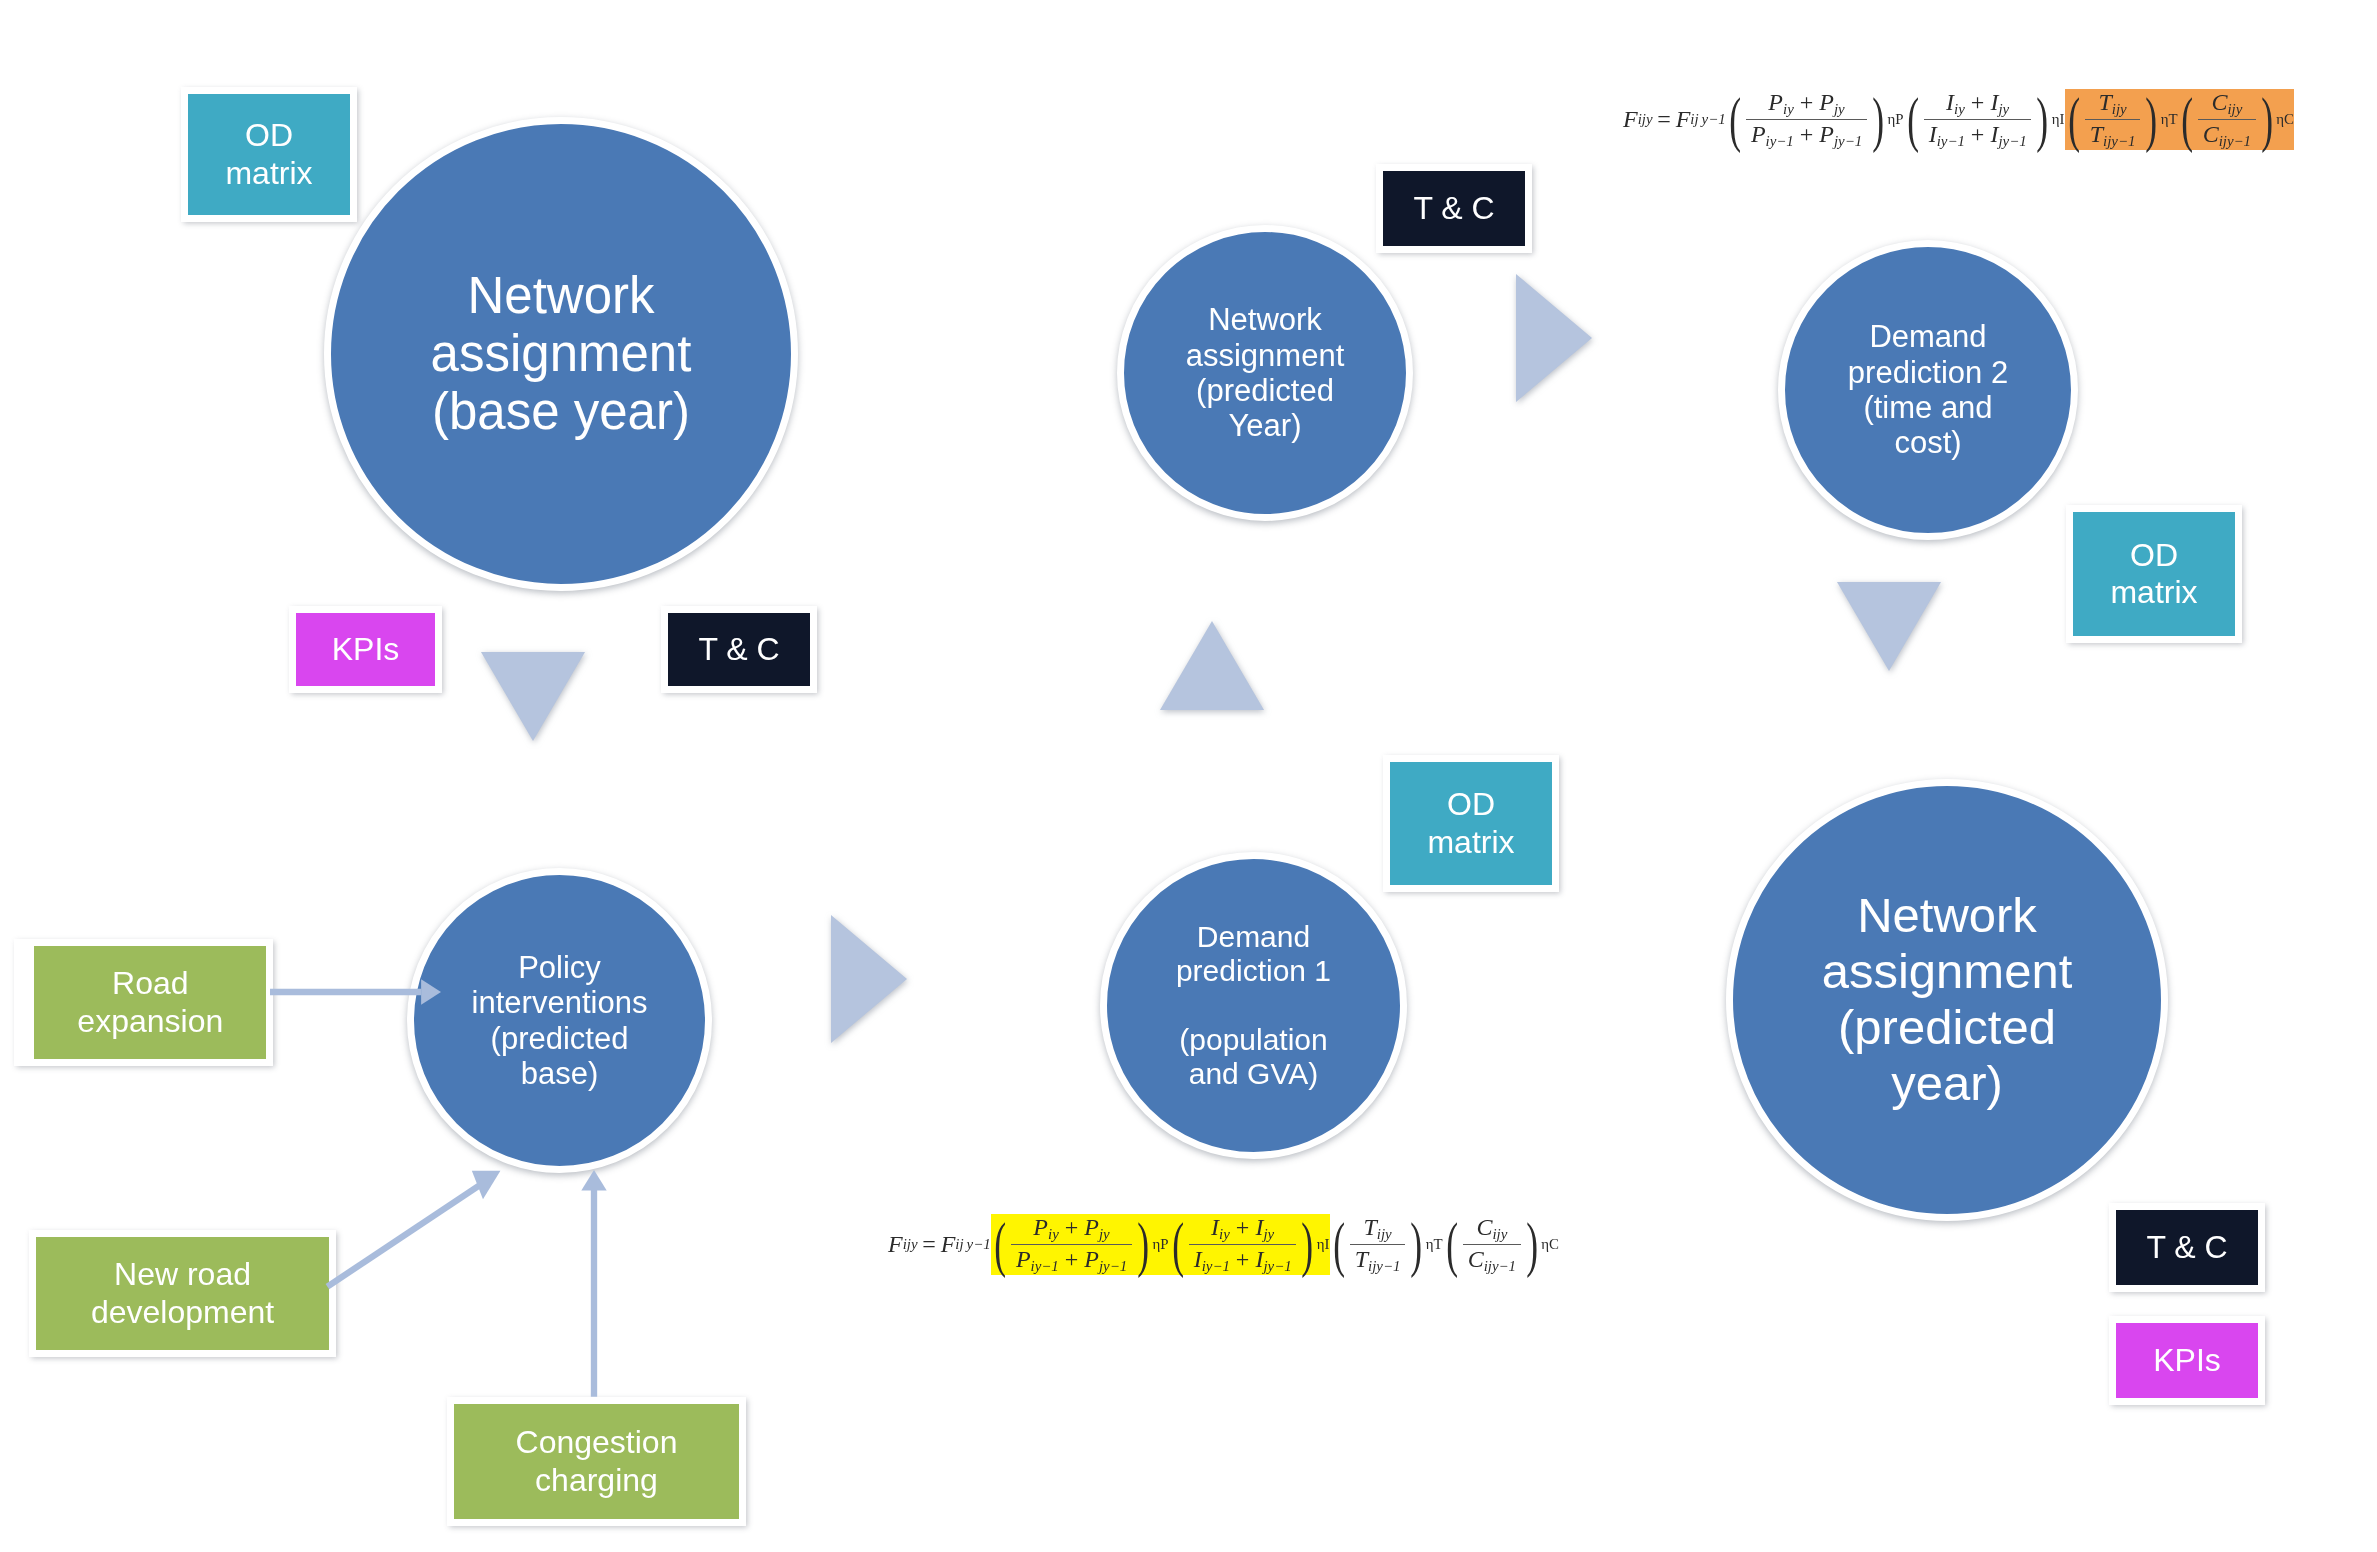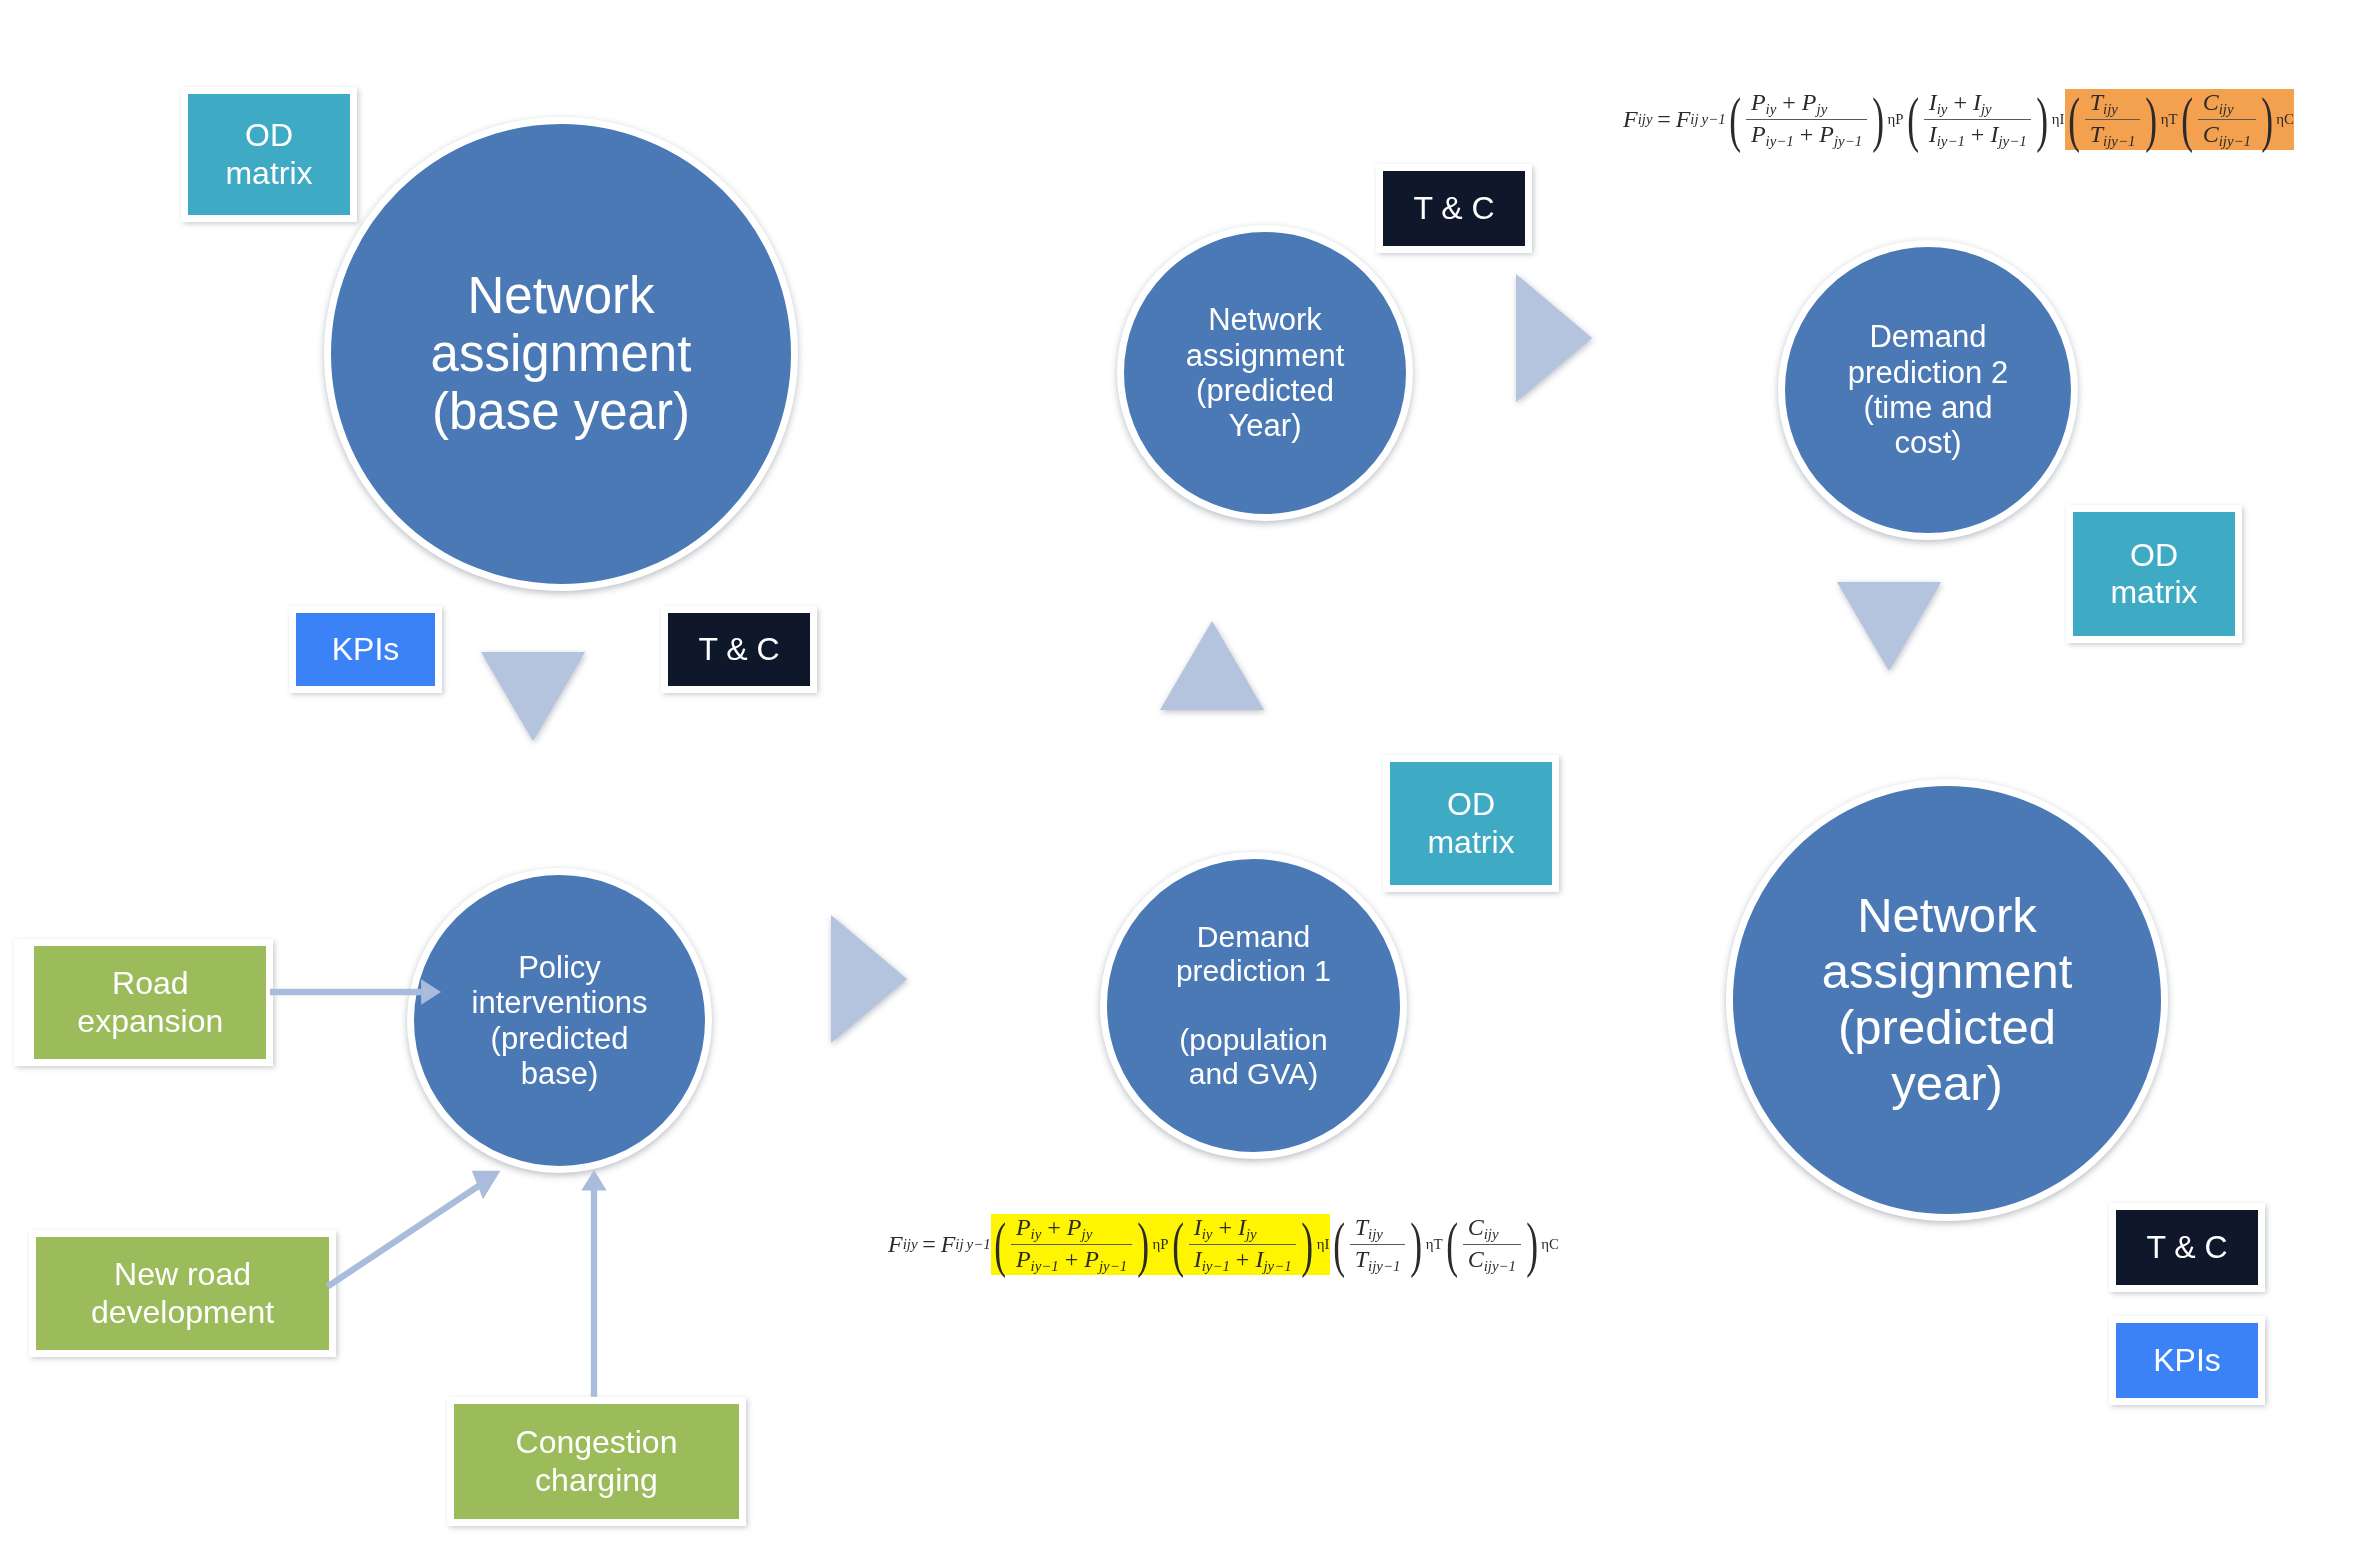--- a/index.html
+++ b/index.html
@@ -28,21 +28,21 @@
     display:flex;align-items:center;justify-content:center;
   }
   .chip > .fill{
     width:100%;height:100%;
     display:flex;align-items:center;justify-content:center;
     text-align:center;color:#ffffff;
     white-space:pre-line;line-height:1.17;
   }
   .fill.teal {background:#3FAAC4;}
   .fill.orange{background:#0f172a;}
-  .fill.red  {background:#3b82f6;}
+  .fill.red  {background:#d946ef;}
   .fill.green{background:#9CBB5B;}
 
   
   .tri{position:absolute;width:0;height:0;filter:drop-shadow(1.6px 2.4px 3.2px rgba(120,128,142,.5));}
   .tri-down{border-left:52px solid transparent;border-right:52px solid transparent;border-top:89px solid #B5C4DE;}
   .tri-right{border-top:64px solid transparent;border-bottom:64px solid transparent;border-left:76px solid #B5C4DE;}
   .tri-up{border-left:52px solid transparent;border-right:52px solid transparent;border-bottom:89px solid #B5C4DE;}
 
   
   .conn{position:absolute;}
@@ -52,21 +52,21 @@
   .formula{
     position:absolute;
     font-family:"Liberation Serif",serif;
     color:#2b2b2b;
     display:flex;align-items:center;
     white-space:nowrap;
   }
   .mi{font-style:italic;}
   .sub{font-size:.62em;vertical-align:-.28em;font-style:italic;}
   .sup{font-size:.62em;vertical-align:.62em;}
-  .frac{display:inline-flex;flex-direction:column;align-items:flex-start;justify-content:center;vertical-align:middle;margin:0 1.6px;}
+  .frac{display:inline-flex;flex-direction:column;align-items:center;justify-content:center;vertical-align:middle;margin:0 1.6px;}
   .frac .num{padding:0 4.8px 0.8px 4.8px;}
   .frac .den{padding:0.8px 4.8px 0 4.8px;border-top:1.3px solid #5a5a5a;}
   .paren{display:inline-flex;align-items:center;font-size:2.55em;font-weight:300;line-height:.72;transform:scaleX(.58);margin:0 -0.8px;}
   .term{display:inline-flex;align-items:center;}
   .hl-yellow{background:#FFF500;}
   .hl-orange{background:#F3A04F;}
 </style>
 </head>
 <body>
 

